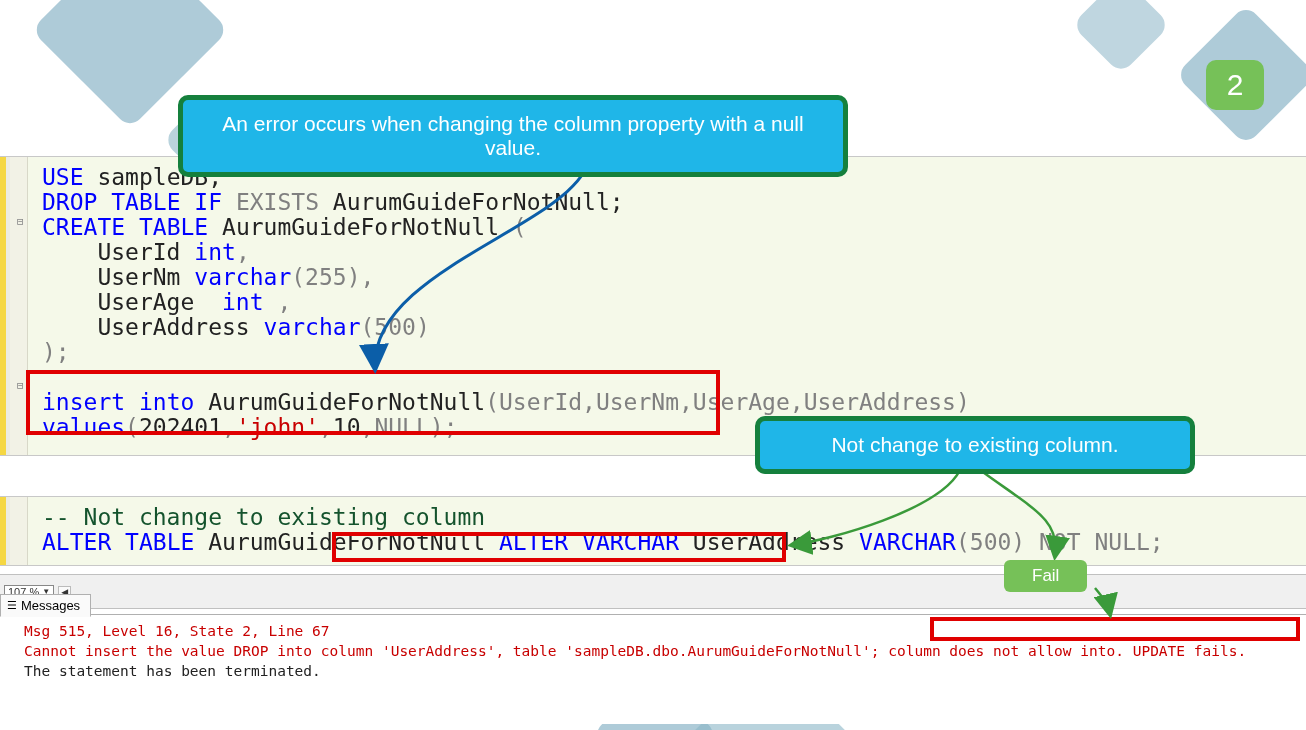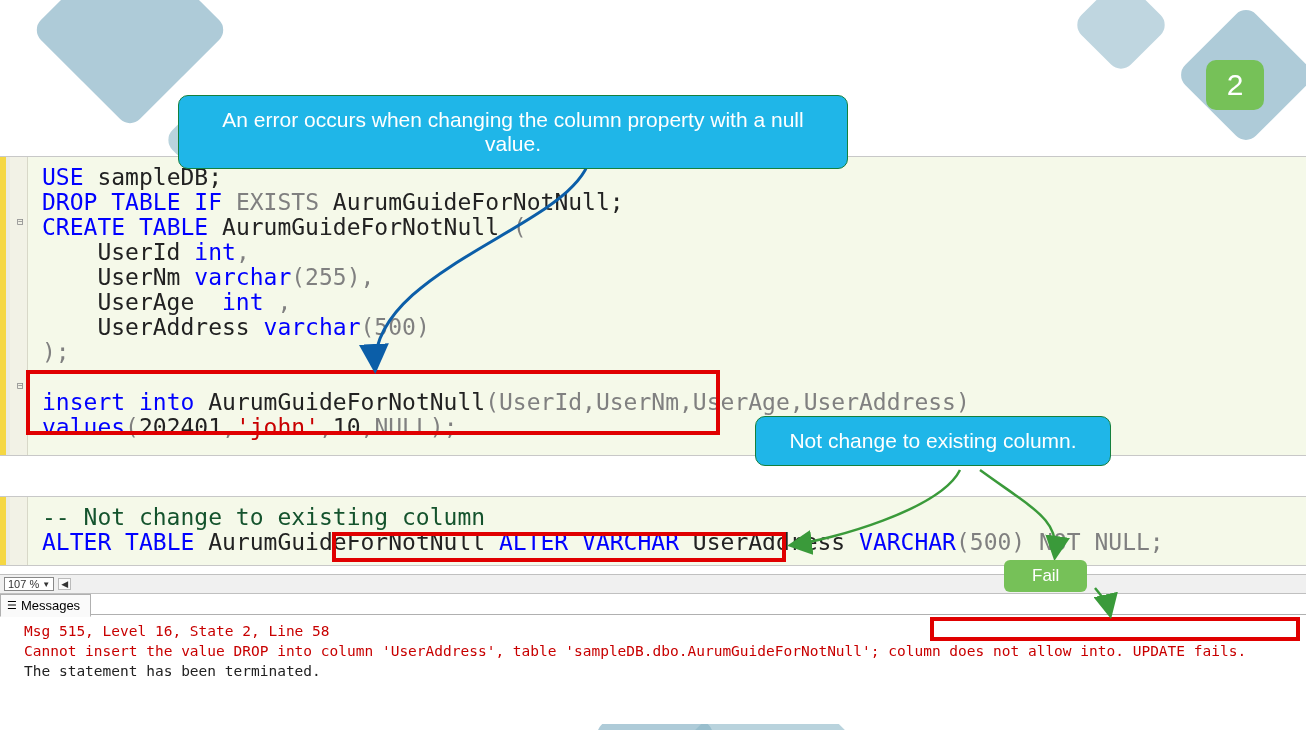--- a/index.html
+++ b/index.html
@@ -43,26 +43,26 @@
 
   
   .callout {
     position: absolute;
     background: #1fb6e8;
     color: #fff;
     border-radius: 10px;
     padding: 12px 24px;
     font-family: Arial, sans-serif;
     font-size: 21px;
-    border: 1px solid #15803d;
+    border: 5px solid #15803d;
     z-index: 15;
     text-align:center;
   }
   .callout.c1 { top: 95px; left: 178px; width: 670px; }
-  .callout.c2 { top: 416px; left: 755px; width: 356px; }
+  .callout.c2 { top: 416px; left: 755px; width: 440px; }
 
   .fail-badge {
     position: absolute;
     top: 560px; left: 1004px;
     background: #76c158;
     color: #fff;
     border-radius: 6px;
     padding: 6px 28px;
     font-family: Arial, sans-serif;
     font-size: 17px;
@@ -123,21 +123,21 @@
     background: transparent;
     z-index: 12;
   }
   .rb1 { top: 370px; left: 26px; width: 694px; height: 65px; }
   .rb2 { top: 532px; left: 332px; width: 454px; height: 30px; }
   .rb3 { top: 617px; left: 930px; width: 370px; height: 24px; }
 
   
   .zoom-bar {
     position: absolute;
-    top: 574px; left: 0; width: 1306px; height: 20px;
+    top: 574px; left: 0; width: 1306px; height: 35px;
     background: #f0f0f0;
     border-top: 1px solid #c0c0c0;
     border-bottom: 1px solid #c0c0c0;
     font-family: 'Segoe UI', sans-serif;
     font-size: 12px;
     display: flex; align-items: center; gap: 4px; padding-left: 4px;
     color: #333;
   }
   .zoom-bar .dd { border:1px solid #888; padding:0 3px; background:#fff; font-size:11px; display:inline-flex; align-items:center;}
   .zoom-bar .tri { font-size:8px; margin-left:3px;}
@@ -243,15 +243,15 @@
       <span class="tri">▼</span>
     </span>
   <span class="arrows-btn">◀</span>
 </div>
 
 <div class="messages-tab">
   <span class="icon">☰</span>
   <span>Messages</span>
 </div>
 
-<div class="messages-body"><span class="err">Msg 515, Level 16, State 2, Line 58</span>
+<div class="messages-body"><span class="err">Msg 515, Level 16, State 2, Line 67</span>
 <span class="err">Cannot insert the value DROP into column 'UserAddress', table 'sampleDB.dbo.AurumGuideForNotNull'; </span><span class="err">column does not allow into. UPDATE fails.</span>
 <span class="plain">The statement has been terminated.</span></div>
 
 </body></html>

